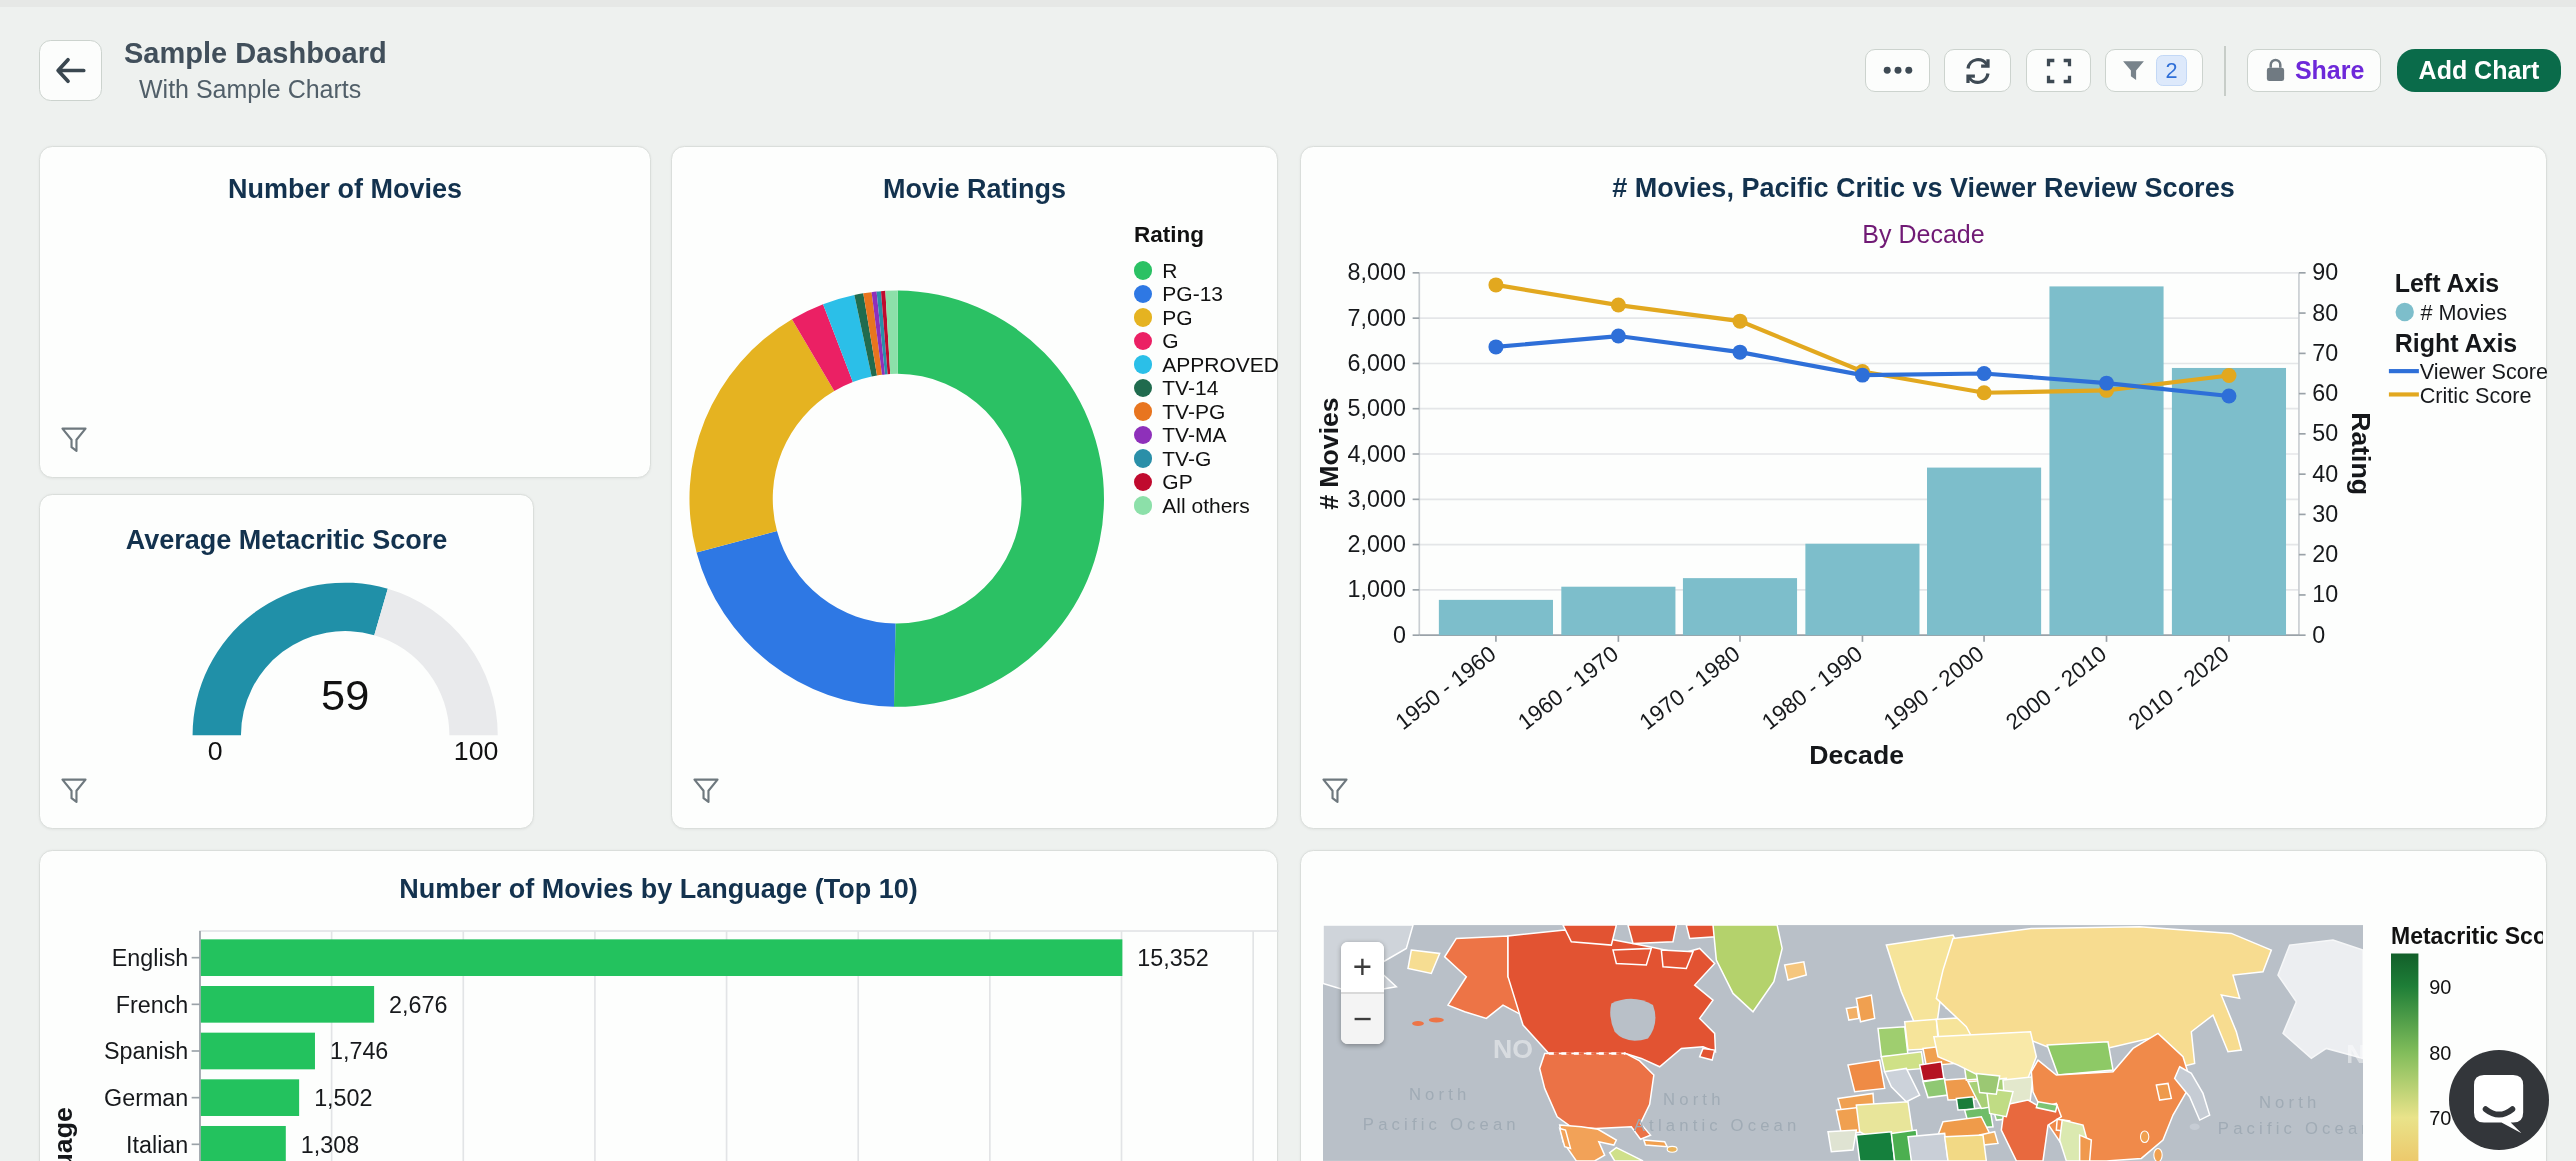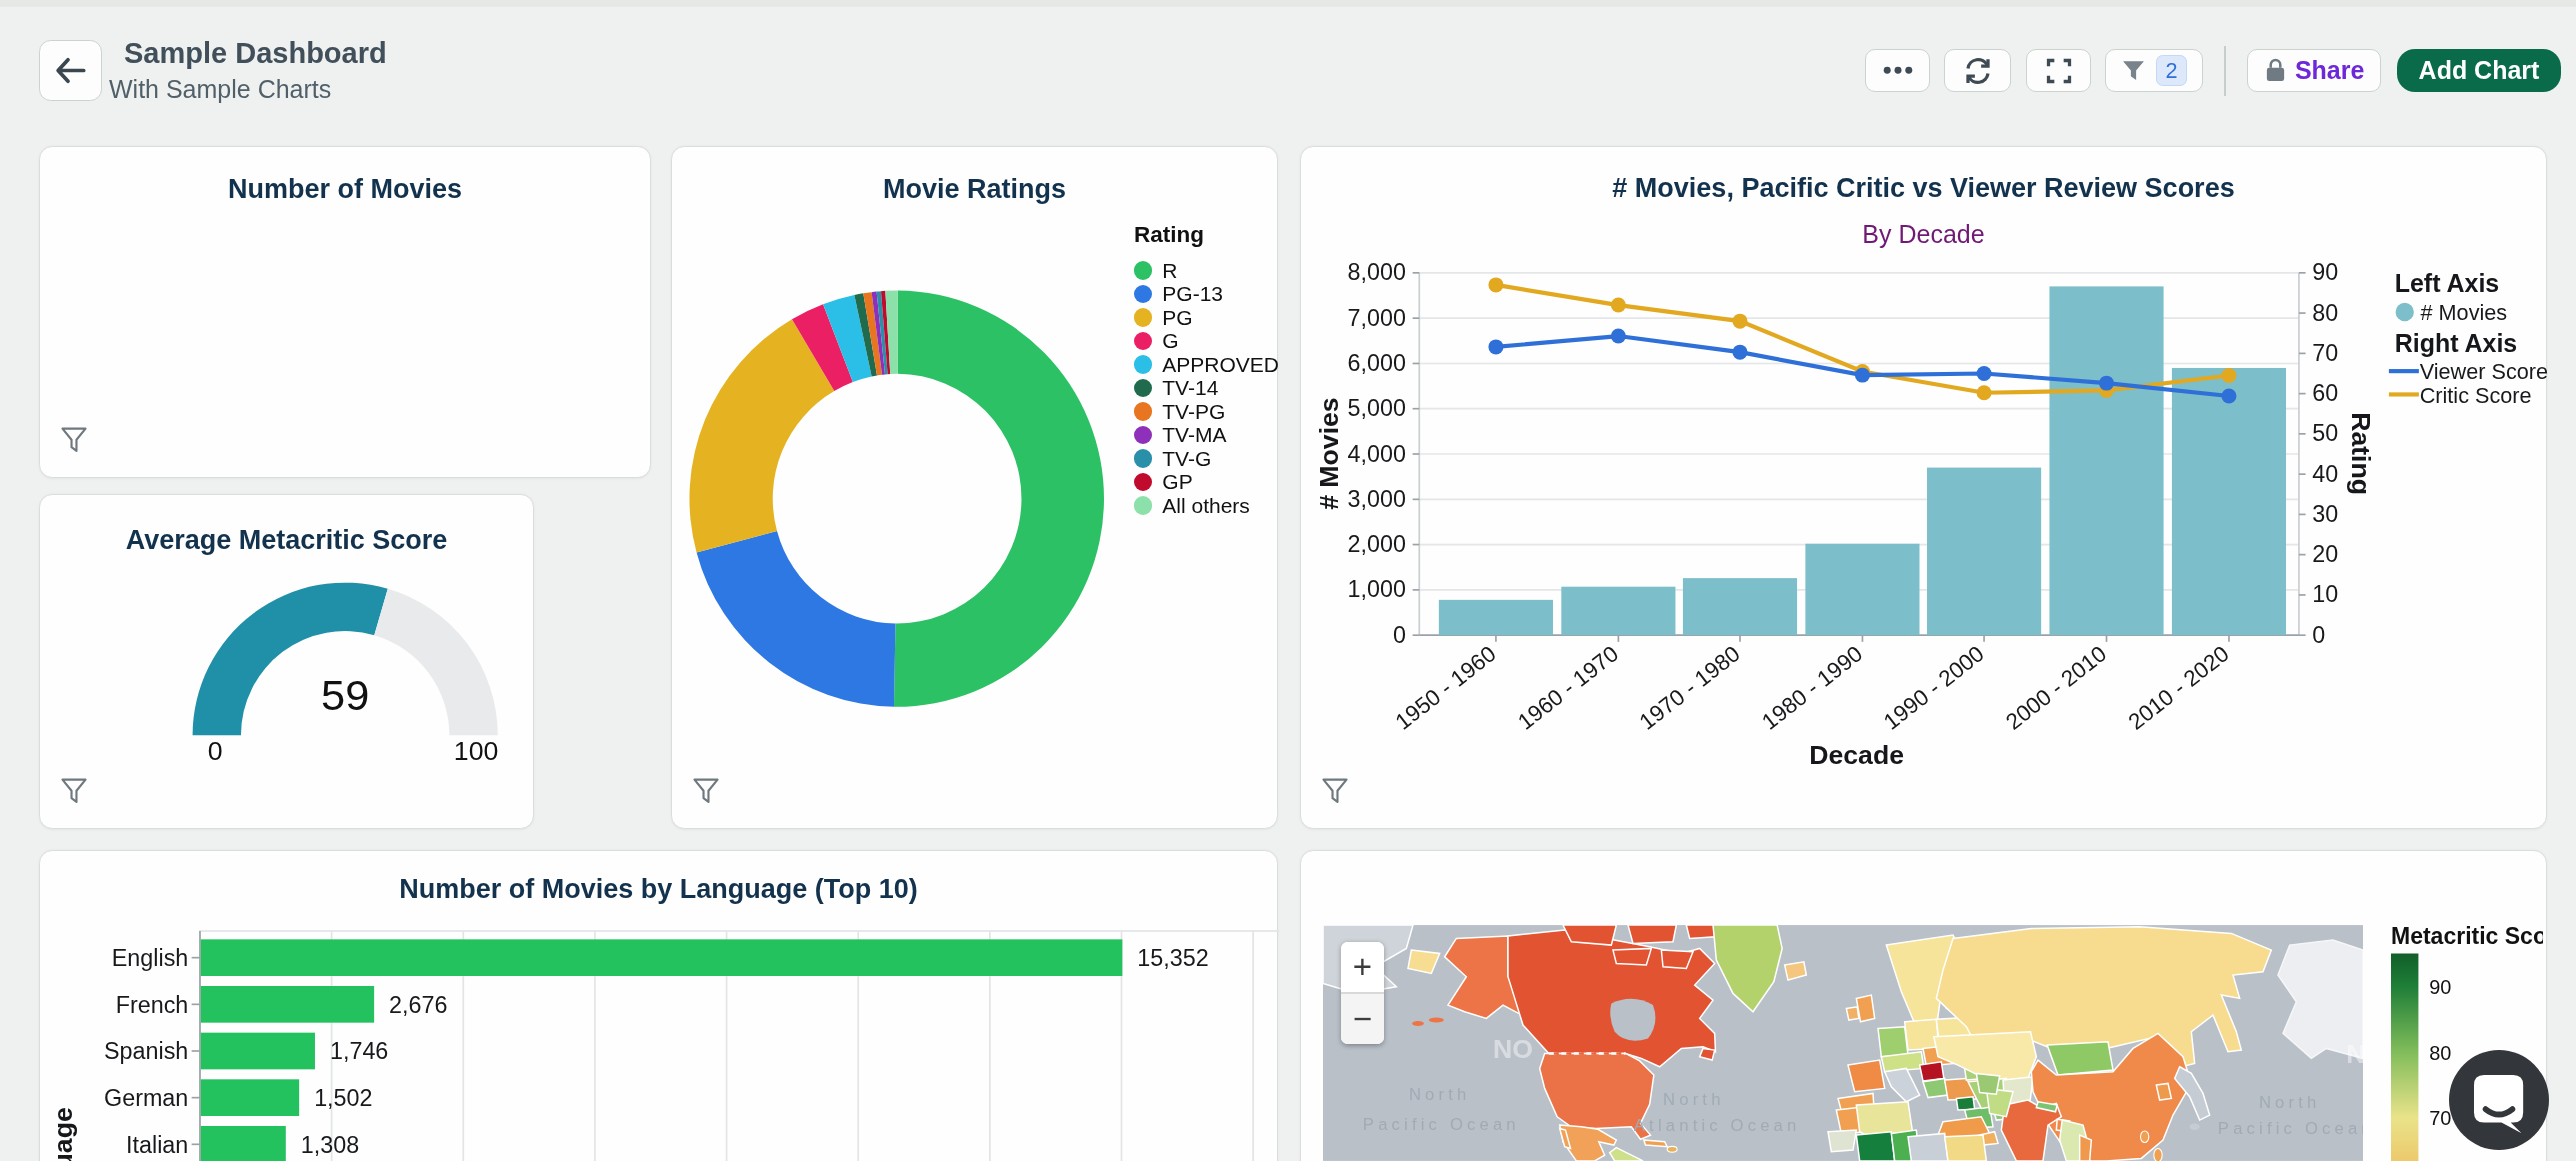--- a/index.html
+++ b/index.html
@@ -11,21 +11,21 @@
 .dot{width:18.3px;height:18.3px;border-radius:50%;margin-right:10px;flex:0 0 18.3px}
 </style></head><body>
 <div class="abs" style="left:0;top:0;width:2576px;height:6.7px;background:#e6e8e6"></div>
 
 <div class="abs" style="left:39px;top:40px;width:63px;height:61px;background:#fcfdfc;border:1.7px solid #ccd3ce;border-radius:11.7px;display:flex;align-items:center;justify-content:center">
 <svg width="33" height="27" viewBox="0 0 40 32">
       <path d="M17 3 L5 16 L17 29 M6 16 H36" stroke="#3a4750" stroke-width="4.5" fill="none" stroke-linecap="round" stroke-linejoin="round"></path>
     </svg>
   </div>
 <div class="abs" style="left:124px;top:37px;font-size:29px;font-weight:bold;color:#414f5b">Sample Dashboard</div>
-<div class="abs" style="left:109px;top:75px;font-size:25px;color:#515f69">With Sample Charts</div>
+<div class="abs" style="left:139px;top:75px;font-size:25px;color:#515f69">With Sample Charts</div>
 
 <div class="tbtn" style="left:1865px;width:65px">
     <svg width="30" height="8.3" viewBox="0 0 36 10">
       <circle cx="5" cy="5" r="4.2" fill="#3e4a54"></circle>
       <circle cx="18" cy="5" r="4.2" fill="#3e4a54"></circle>
       <circle cx="31" cy="5" r="4.2" fill="#3e4a54"></circle>
     </svg>
   </div>
 <div class="tbtn" style="left:1944px;width:67px">
     <svg width="32" height="30" viewBox="0 0 24 24">

